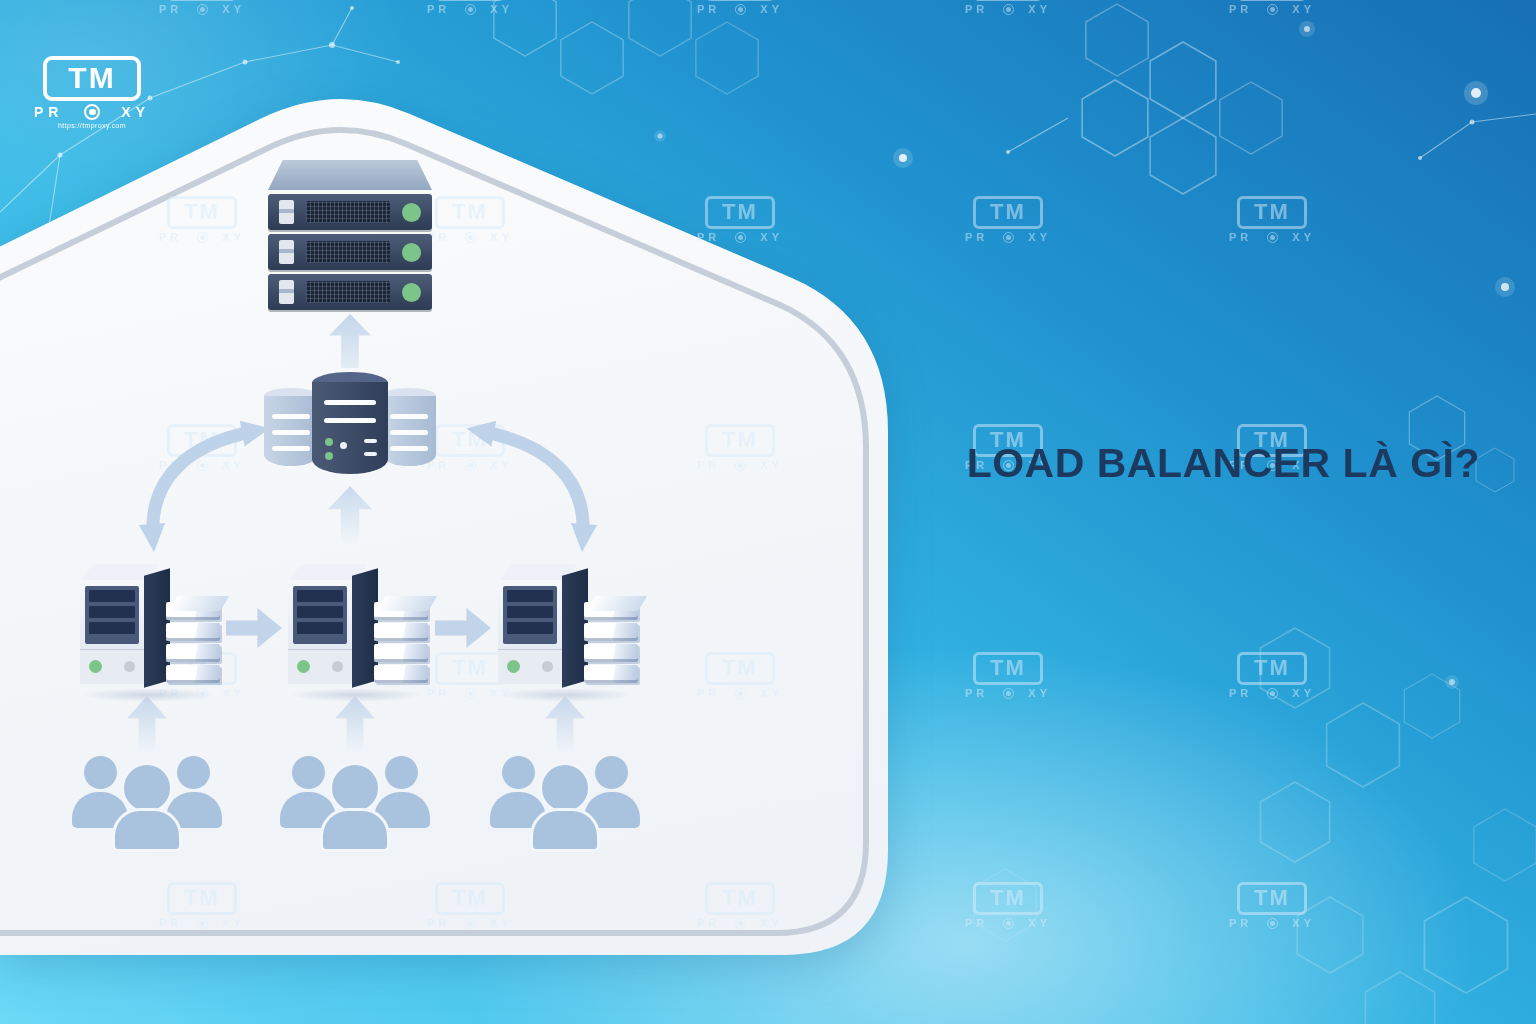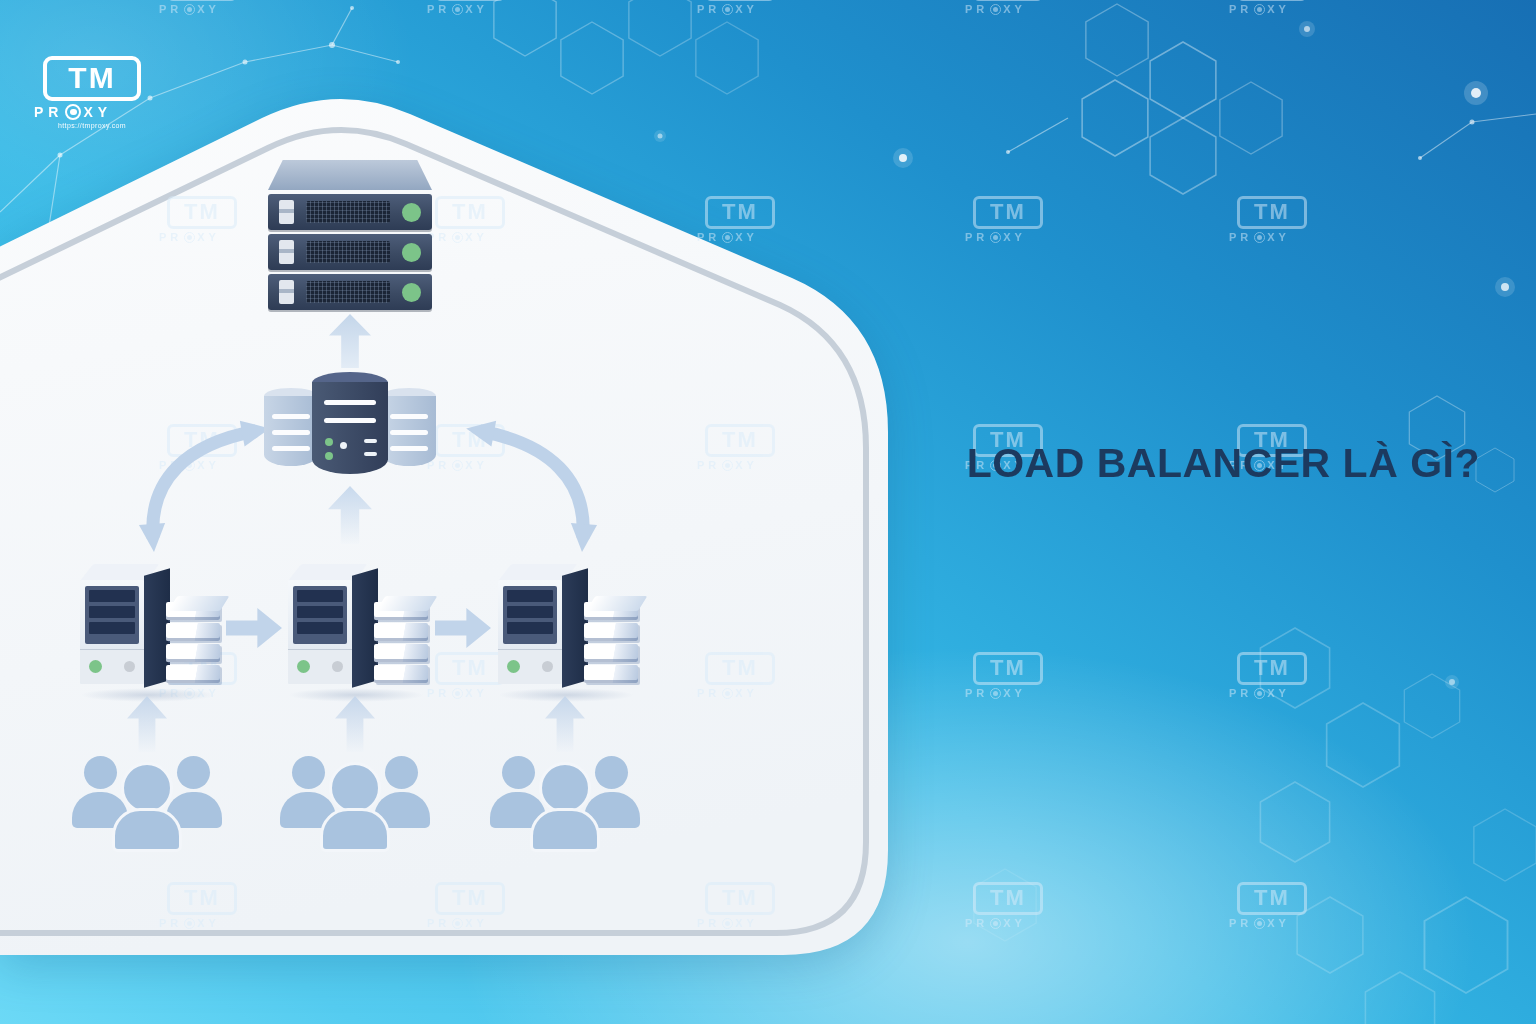--- a/index.html
+++ b/index.html
@@ -18,21 +18,21 @@
   .wm-layer{position:absolute;inset:0;z-index:3;pointer-events:none;}
   .arrows-svg{position:absolute;inset:0;z-index:4;}
   .diagram{position:absolute;inset:0;z-index:5;}
   .logo,.title-block{z-index:6;}
 
   
   .wm{position:absolute;width:86px;text-align:center;color:#d9ecfa;opacity:.5;}
   .wm-box{margin:0 auto;width:64px;height:27px;border:3px solid currentColor;border-radius:6px;
           font-weight:bold;font-size:22px;line-height:26px;letter-spacing:2px;}
   .wm-word{margin-top:2px;font-size:11px;font-weight:bold;letter-spacing:4px;
-           display:flex;justify-content:flex-start;align-items:center;}
+           display:flex;justify-content:space-between;align-items:center;}
   .eye{display:inline-block;width:9px;height:9px;border:1.6px solid currentColor;border-radius:50%;
        position:relative;margin:0 2px;}
   .eye::after{content:"";position:absolute;inset:2px;background:currentColor;border-radius:50%;}
   .logo{position:absolute;left:34px;top:56px;width:116px;color:#fff;text-align:center;}
   .logo .wm-box{width:90px;height:37px;border-width:4px;border-radius:9px;font-size:30px;line-height:35px;}
   .logo .wm-word{margin-top:3px;font-size:14px;letter-spacing:5px;}
   .logo .eye{width:12px;height:12px;border-width:2px;}
   .logo .eye::after{inset:2.6px;}
   .logo-url{margin-top:2px;font-size:7px;letter-spacing:.4px;opacity:.95;}
 

